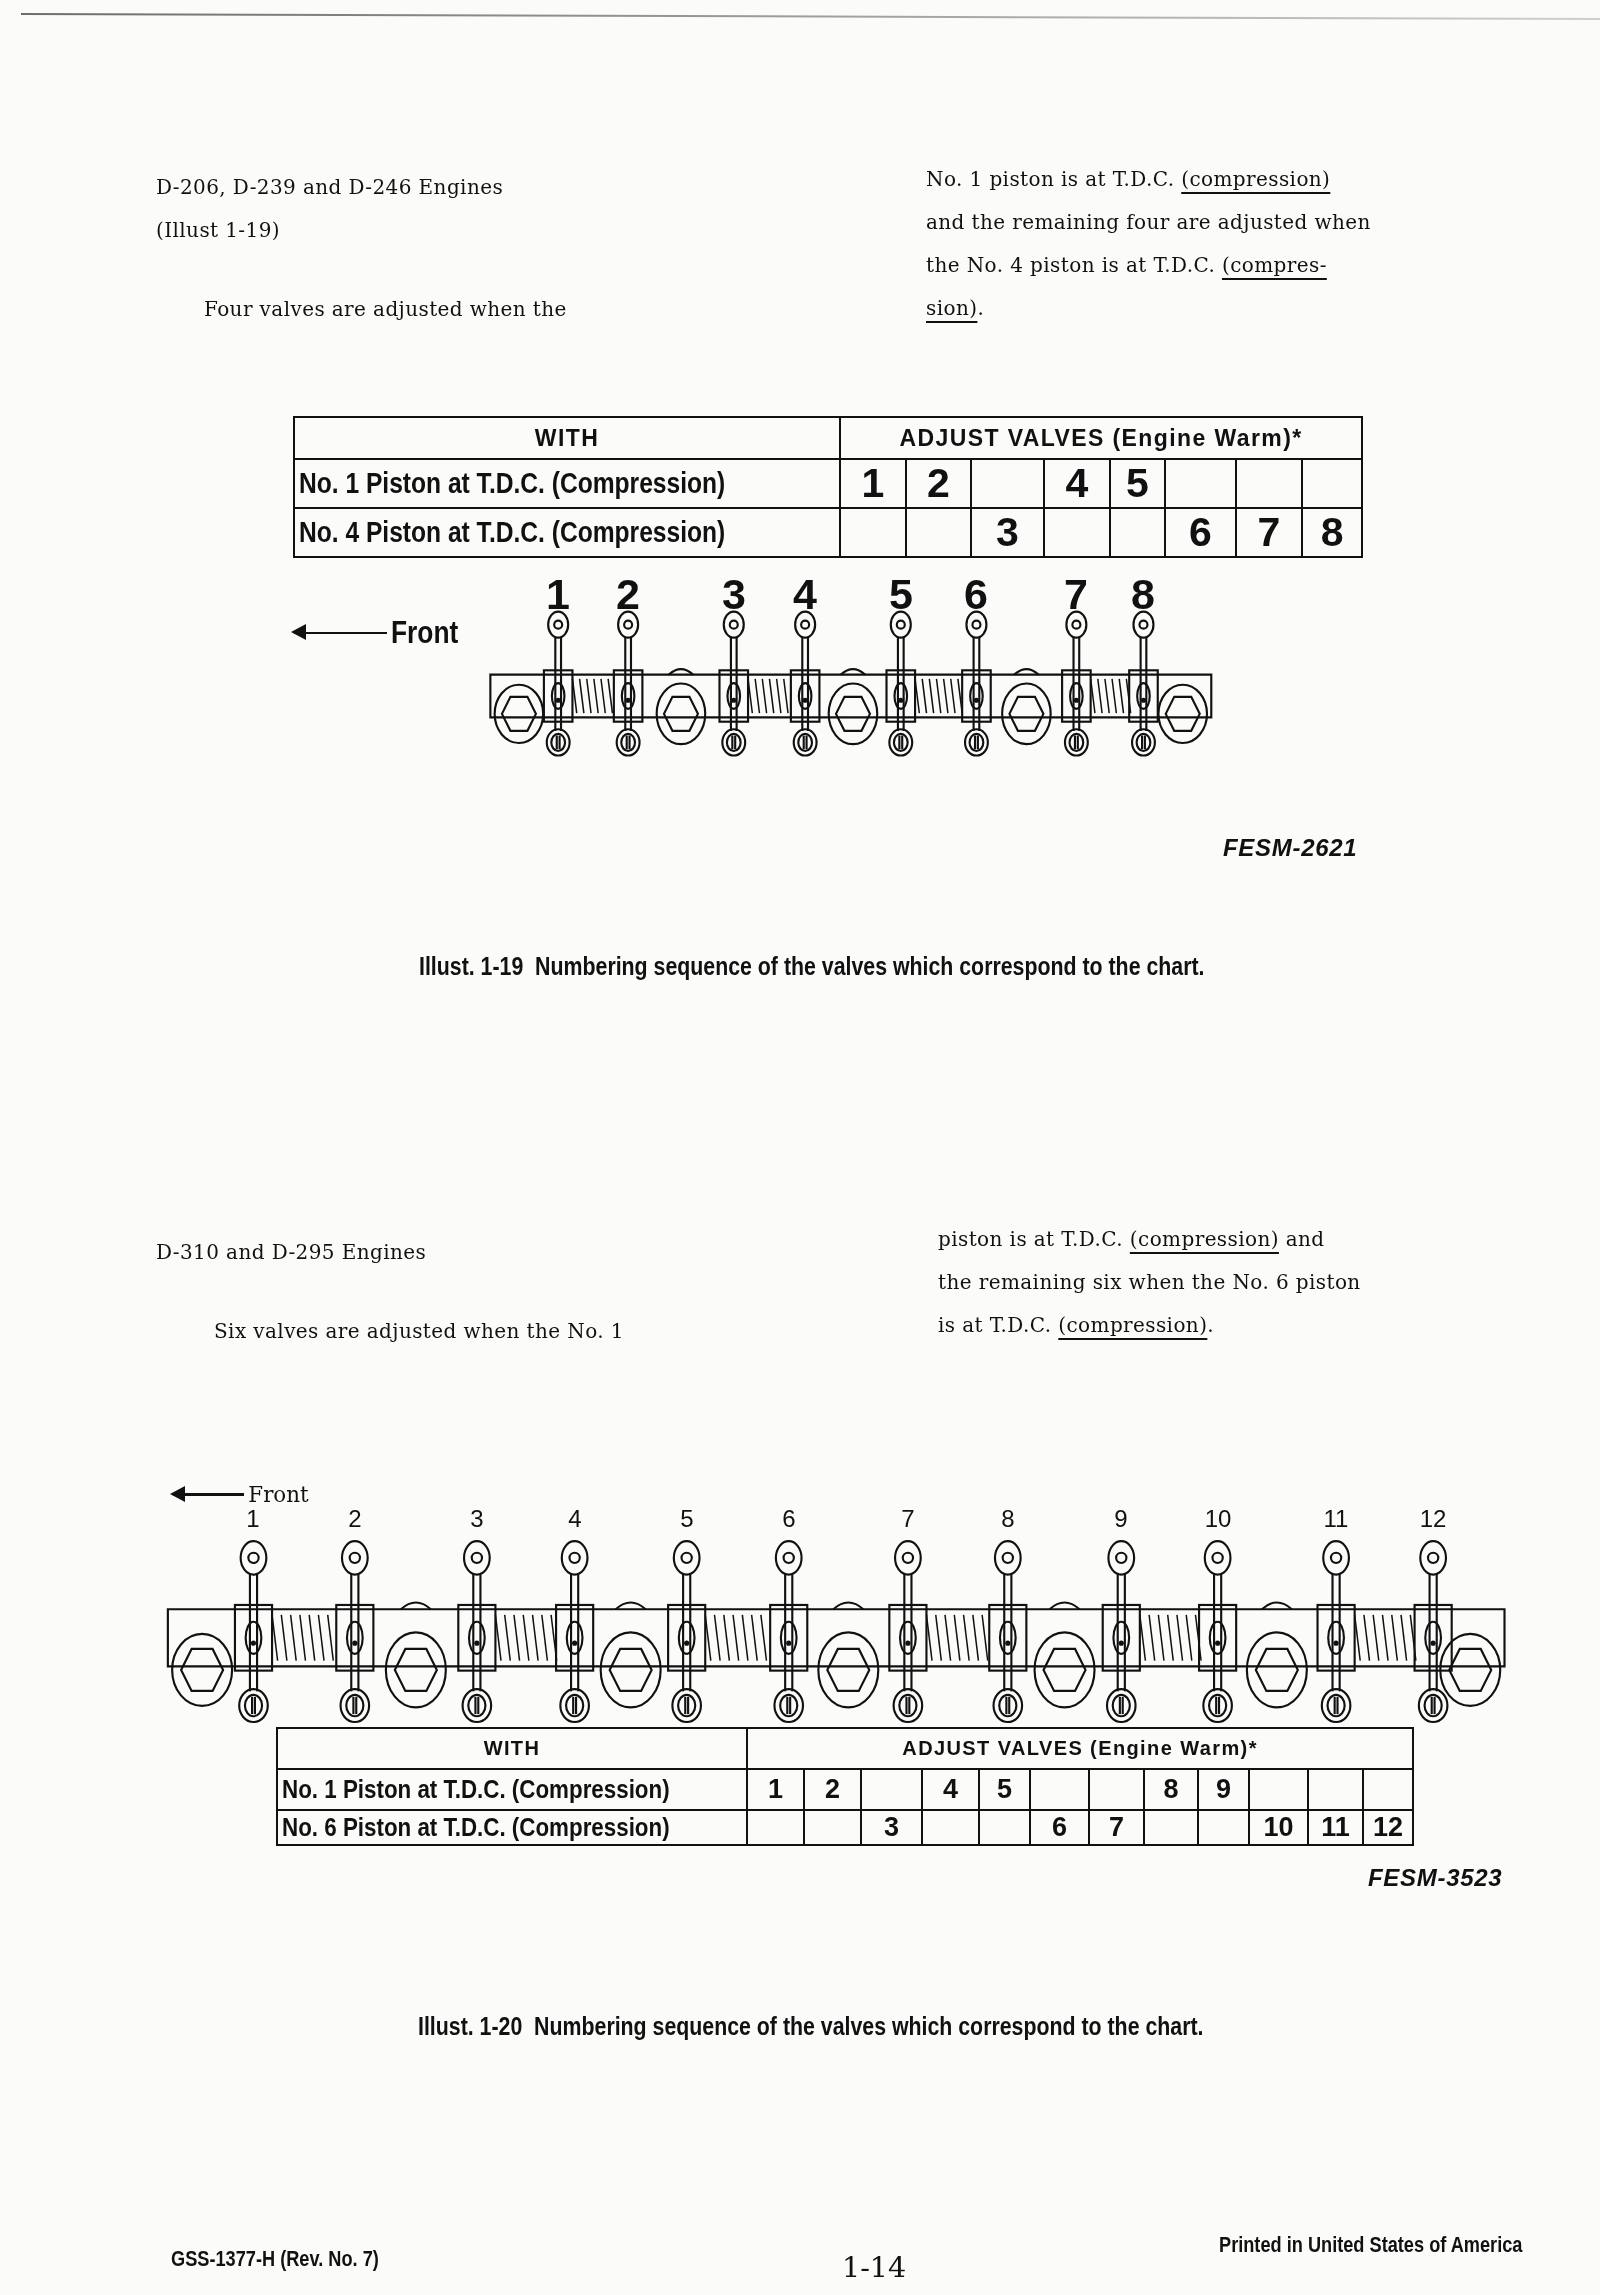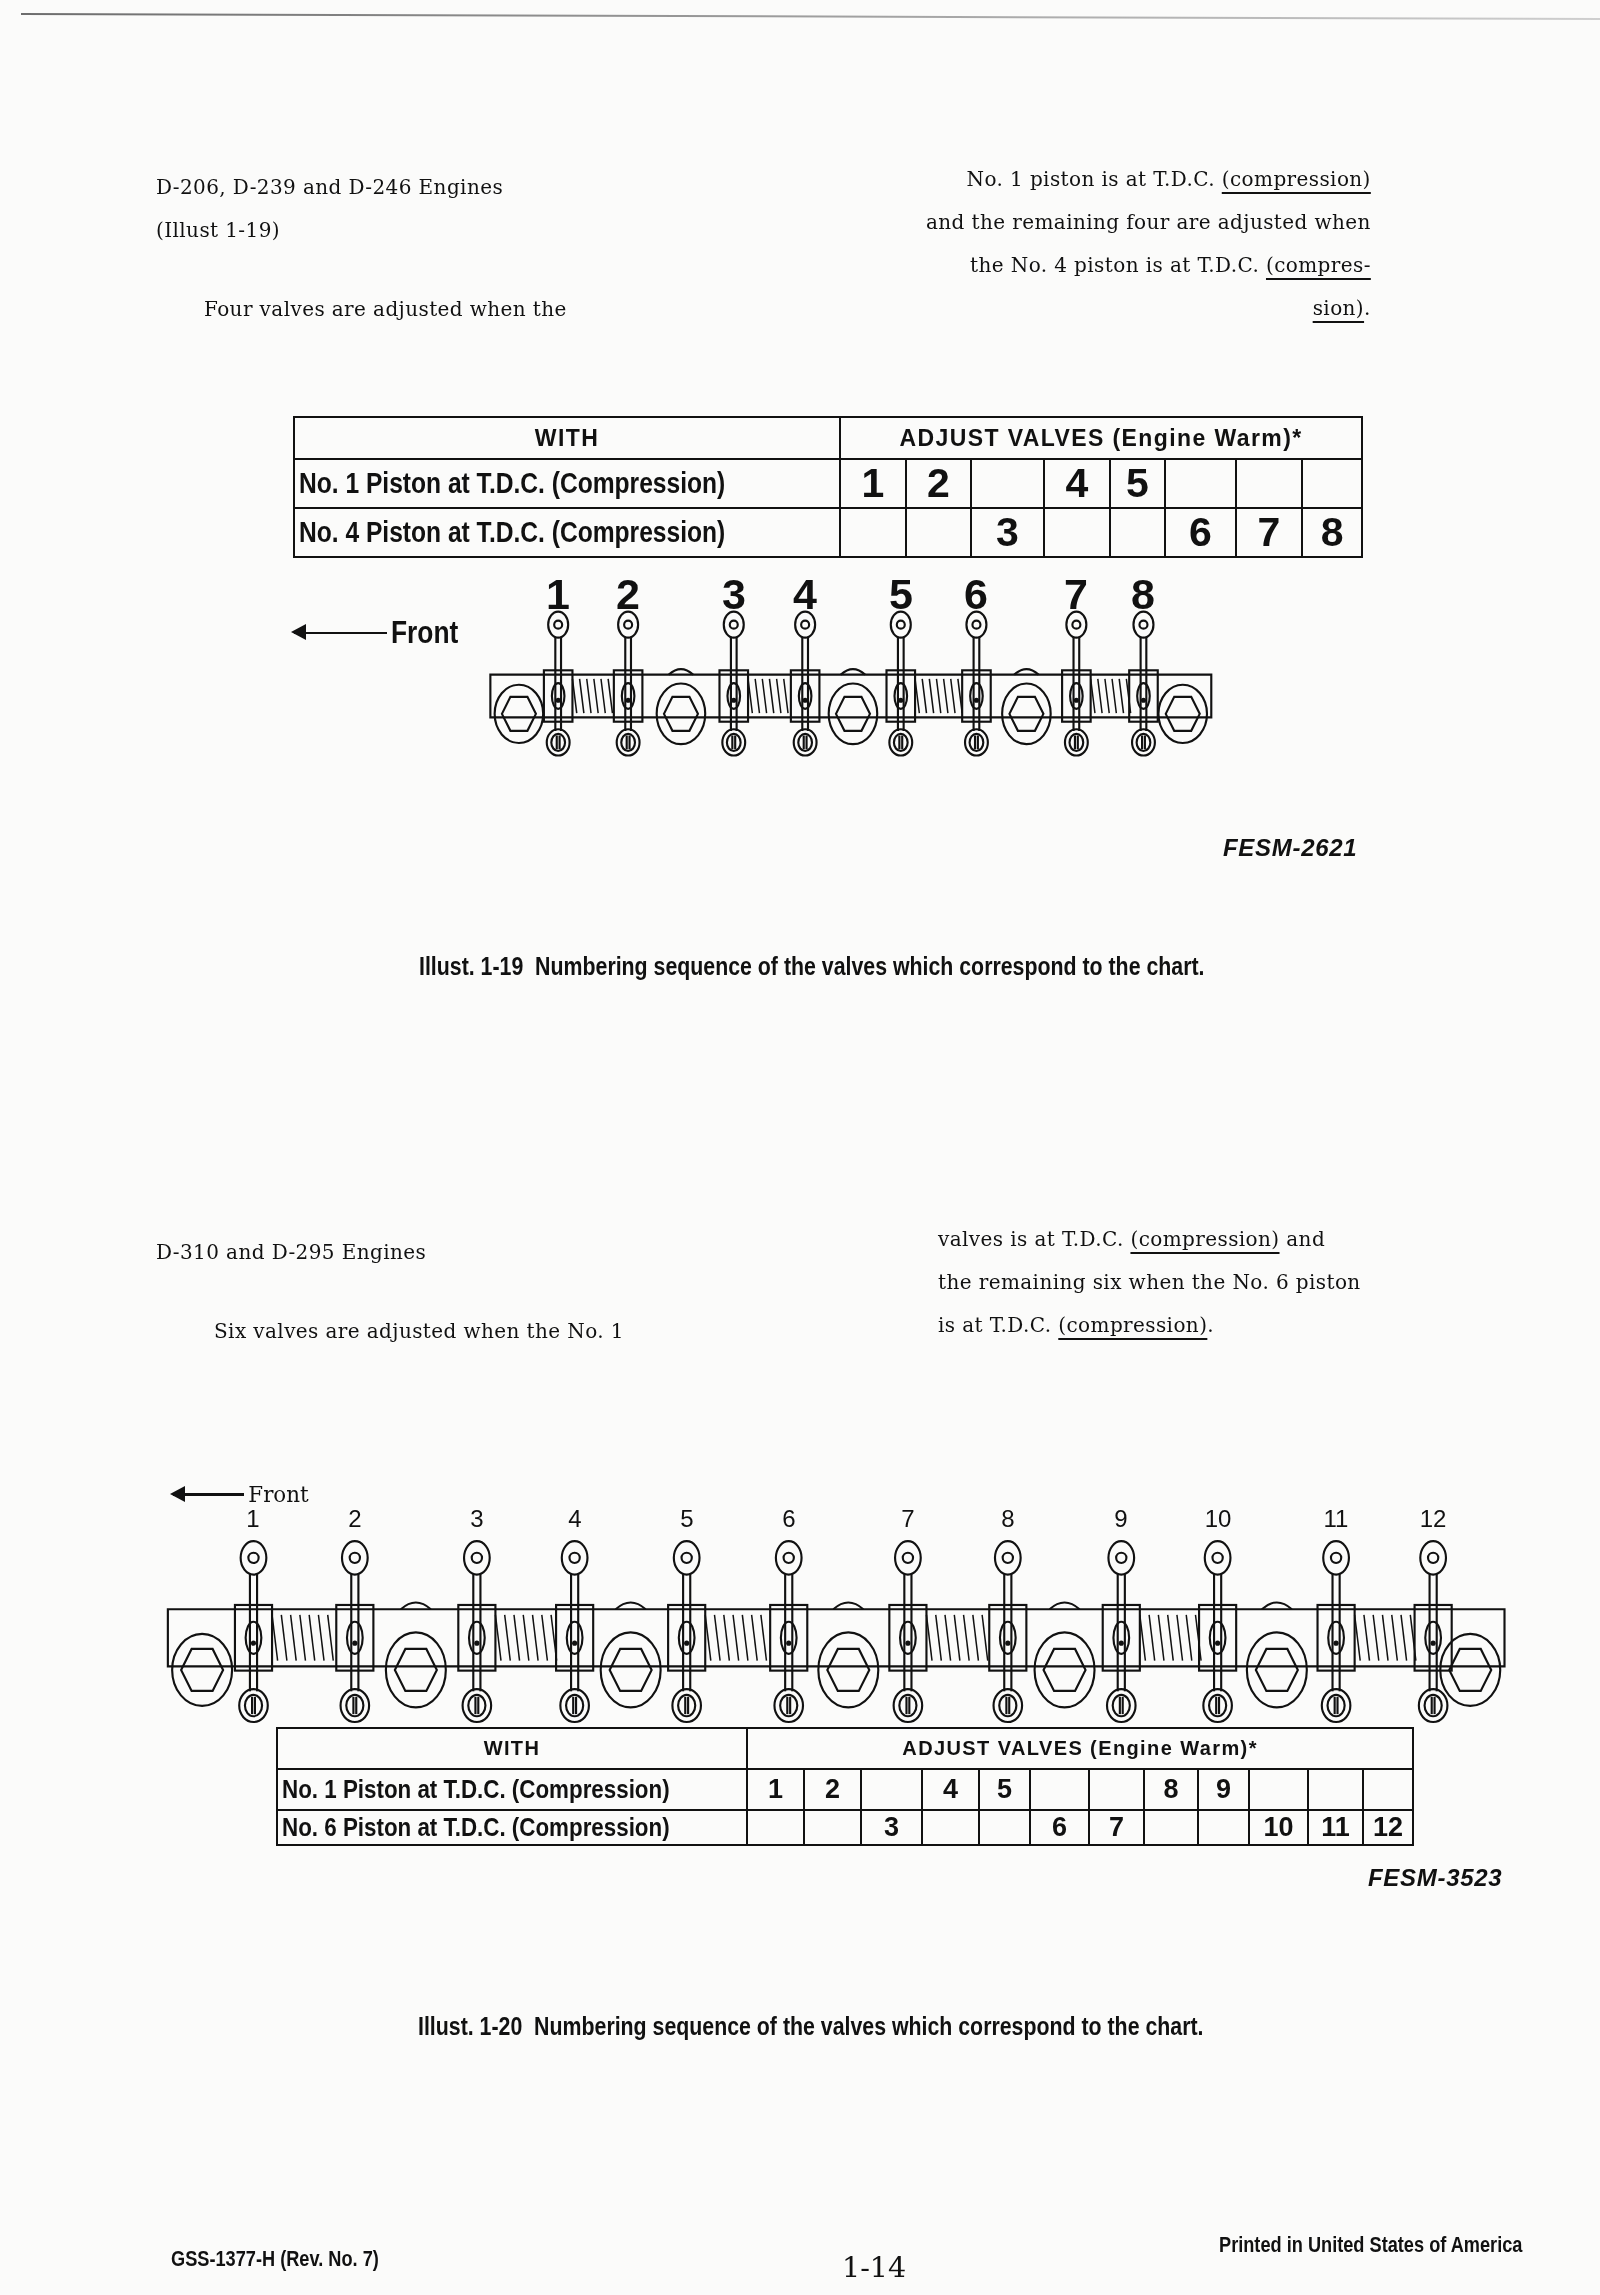--- a/index.html
+++ b/index.html
@@ -40,21 +40,21 @@
 <body>
 
 <div class="page-edge"></div>
 
 <div class="abs serif para" style="left:156px; top:166px;">
   <div>D-206, D-239 and D-246 Engines</div>
   <div>(Illust 1-19)</div>
 </div>
 <div class="abs serif para" style="left:204px; top:288px;">Four valves are adjusted when the</div>
 
-<div class="abs serif para" style="left:926px; top:158px;text-align:right;">
+<div class="abs serif para" style="left:926px; top:158px;">
   <div><span>No. 1 piston is at T.D.C. </span><span class="ul">(compression)</span></div>
   <div>and the remaining four are adjusted when</div>
   <div><span>the No. 4 piston is at T.D.C. </span><span class="ul">(compres-</span></div>
   <div><span class="ul">sion)</span><span>.</span></div>
 </div>
 
 <table class="valve-table t1" style="left:293px; top:416px; width:1068px;">
   <colgroup>
     <col style="width:546px">
       <col style="width:66px">
@@ -241,21 +241,21 @@
   </svg>
 
 <div class="abs sans fig-code" style="left:1223px; top:834px;">FESM-2621</div>
 <div class="abs sans caption" style="left:419px; top:951px;">
   <span>Illust. 1-19</span>&nbsp;&nbsp;<span>Numbering sequence of the valves which correspond to the chart.</span>
 </div>
 
 <div class="abs serif para" style="left:156px; top:1231px;">D-310 and D-295 Engines</div>
 <div class="abs serif para" style="left:214px; top:1310px;">Six valves are adjusted when the No. 1</div>
 <div class="abs serif para" style="left:938px; top:1218px;">
-  <div><span>valves is at T.D.C. </span><span class="ul">(compression)</span><span> and</span></div>
+  <div><span>piston is at T.D.C. </span><span class="ul">(compression)</span><span> and</span></div>
   <div>the remaining six when the No. 6 piston</div>
   <div><span>is at T.D.C. </span><span class="ul">(compression)</span><span>.</span></div>
 </div>
 
 <div class="front-row" style="left:173px; top:1482px;">
   <div class="arrow-line" style="width:71px; height:2.1px;"></div>
   <span class="serif" style="font-size:21.4px; margin-left:4.3px;">Front</span>
 </div>
 <div id="valve-labels-2">
     <div class="valve-label vl2" style="left: 253px;">1</div>

